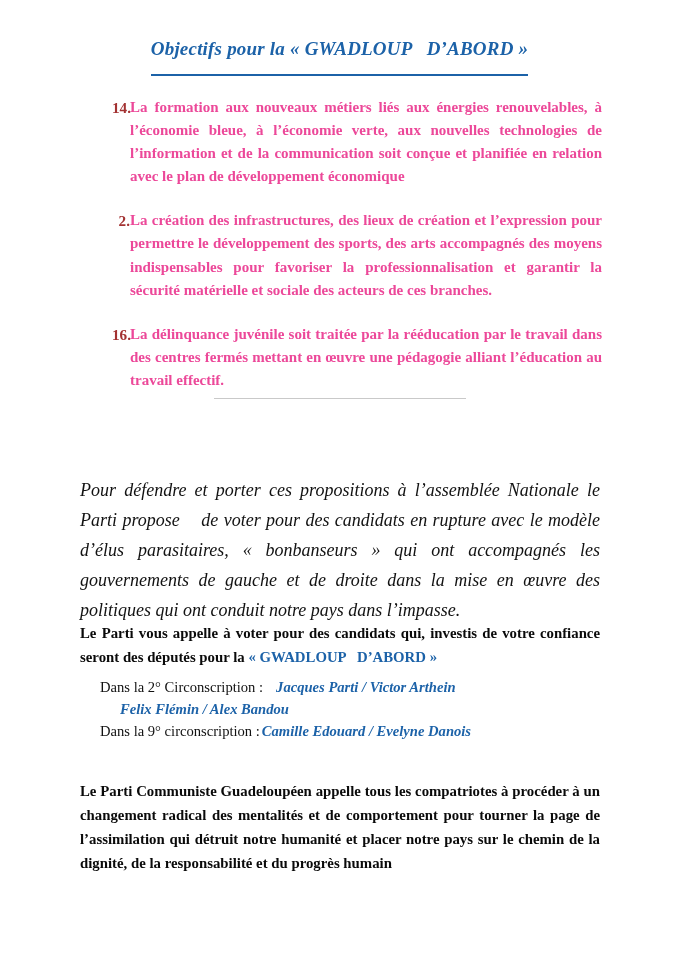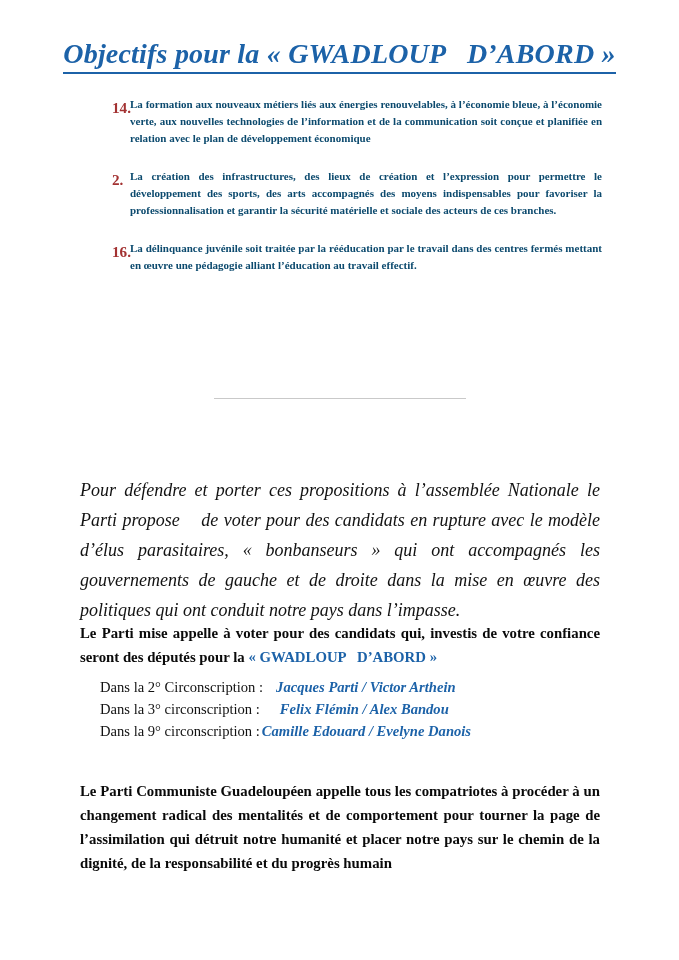--- a/index.html
+++ b/index.html
@@ -27,27 +27,27 @@
   
   .title-wrap {
     position: absolute;
     top: 38px;
     left: 0;
     width: 679px;
     text-align: center;
   }
   .doc-title {
     display: inline-block;
-    font-size: 28px;
+    font-size: 19px;
     font-weight: bold;
     font-style: italic;
     color: #1C62A8;
     letter-spacing: 0.2px;
     border-bottom: 2px solid #1C62A8;
-    padding-bottom: 2px;
+    padding-bottom: 14px;
     white-space: pre;
   }
 
   
   .list {
     position: absolute;
     top: 96px;
     left: 112px;
     width: 490px;
   }
@@ -57,31 +57,31 @@
     margin-bottom: 21px;
   }
   .list-item:last-child { margin-bottom: 0; }
   .item-num {
     flex: 0 0 auto;
     width: 18px;
     font-size: 15.2px;
     font-weight: bold;
     color: #A33232;
     line-height: 1.54;
-    text-align: left;
+    text-align: right;
     white-space: pre;
   }
   .item-text {
     flex: 1 1 auto;
-    font-size: 11px;
+    font-size: 15px;
     font-weight: bold;
     line-height: 1.54;
     text-align: justify;
     text-justify: inter-word;
-    color: #0c4a6e;
+    color: #ec4899;
   }
 
   
   .divider {
     position: absolute;
     top: 398px;
     left: 214px;
     width: 252px;
     height: 0;
     border-top: 1px solid #c9c9c9;
@@ -191,32 +191,31 @@
       <span class="item-text">La délinquance juvénile soit traitée par la rééducation par le travail dans des centres fermés mettant en œuvre une pédagogie alliant l’éducation au travail effectif.</span>
     </div>
 
   </div>
 
   <div class="divider"></div>
 
   <div class="italic-para">Pour défendre et porter ces propositions à l’assemblée Nationale le Parti propose    de voter pour des candidats en rupture avec le modèle d’élus parasitaires, « bonbanseurs » qui ont accompagnés les gouvernements de gauche et de droite dans la mise en œuvre des politiques qui ont conduit notre pays dans l’impasse.</div>
 
   <div class="call-para">
-    <span>Le Parti mise appelle à voter pour des candidats qui, investis de votre confiance seront des députés pour la </span><span class="brand">« GWADLOUP   D’ABORD »</span>
+    <span>Le Parti vous appelle à voter pour des candidats qui, investis de votre confiance seront des députés pour la </span><span class="brand">« GWADLOUP   D’ABORD »</span>
   </div>
 
   <div class="candidates">
 
     <div class="cand-row r1">
       <span class="cand-label">Dans la 2° Circonscription :</span>
       <span class="cand-names">Jacques Parti / Victor Arthein</span>
     </div>
 
     <div class="cand-row r2">
-      <span class="cand-label">Dans la 3° circonscription :</span>
       <span class="cand-names">Felix Flémin / Alex Bandou</span>
     </div>
 
     <div class="cand-row r3">
       <span class="cand-label">Dans la 9° circonscription :</span>
       <span class="cand-names">Camille Edouard / Evelyne Danois</span>
     </div>
 
   </div>
 

